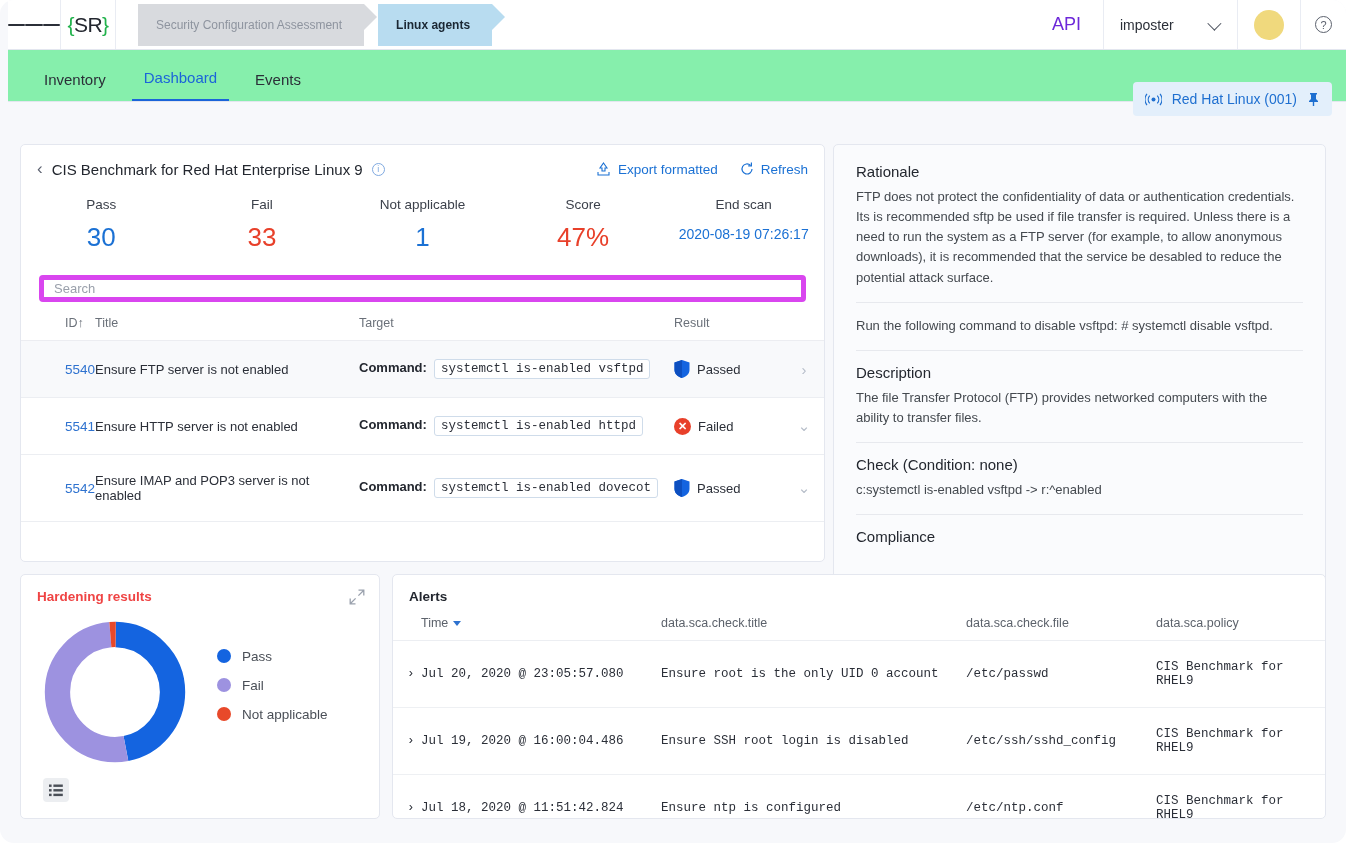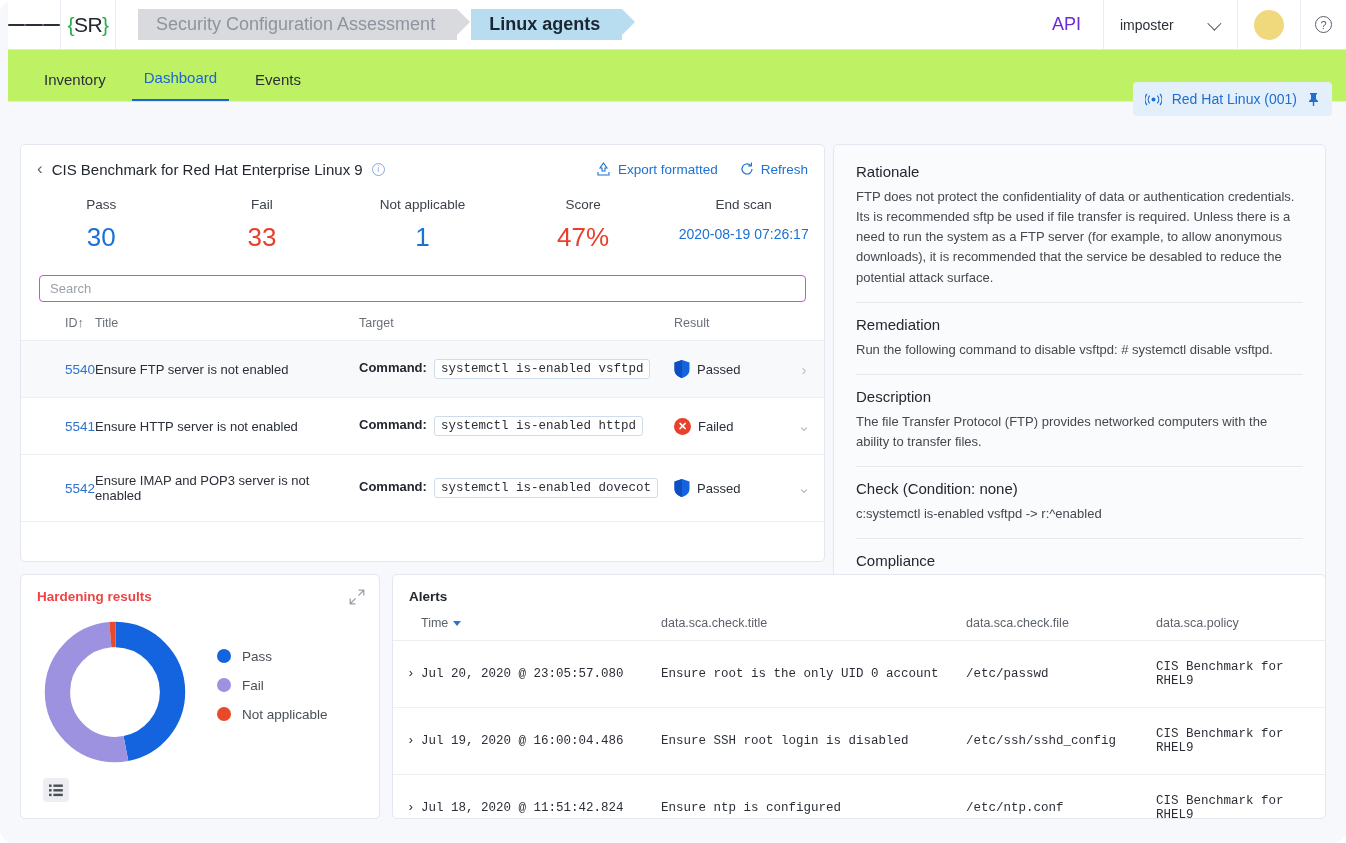--- a/index.html
+++ b/index.html
@@ -30,23 +30,23 @@
   .logo-cell {
     width: 56px; height: 49px; display:flex; align-items:center; justify-content:center;
     border-left: 1px solid #e9ecf3; border-right: 1px solid #e9ecf3;
     background:#fff;
   }
   .logo-text { font-size: 21px; letter-spacing: -0.5px; }
   .logo-text .br { color: #20b24b; }
   .logo-text .sr { color: #23272f; font-weight: 400; }
   .crumbs { display: flex; align-items: center; margin-left: 22px; gap: 0; }
   .crumb {
-    height: 31px; display: flex; align-items: center;
+    height: 42px; display: flex; align-items: center;
     padding: 0 22px 0 18px;
-    font-size: 18px; color: #8e949f;
+    font-size: 12px; color: #8e949f;
     background: #d8dade;
     position: relative; margin-right: 14px;
     cursor: pointer;
   }
   .crumb::after{
     content:""; position:absolute; right:-13px; top:0;
     border-top: 13px solid transparent; border-bottom: 13px solid transparent;
     border-left: 13px solid #d8dade;
   }
   .crumb.active { background: #b8dcf0; color: #1a2733; font-weight: bold; }
@@ -61,21 +61,21 @@
     font-size: 14px; color:#2b2f38; cursor:pointer; min-width:135px;
   }
   .chev { width:10px;height:10px;border-right:1.6px solid #4a505c;border-bottom:1.6px solid #4a505c;transform:rotate(45deg) translateY(-2px); }
   .avatar-cell{display:flex;align-items:center;padding:0 16px;border-right:1px solid #e9ecf3;}
   .avatar{width:30px;height:30px;border-radius:50%;background:#f0d97d;}
   .help-cell{display:flex;align-items:center;padding:0 14px;cursor:pointer;}
   .help-ic{width:17px;height:17px;border:1.4px solid #5b616d;border-radius:50%;font-size:11px;color:#5b616d;display:flex;align-items:center;justify-content:center;}
   
   .tabrow{
     position:absolute; left:8px; top:50px; right:0; height:52px;
-    background:#bef264; border-bottom:1px solid #e3e6ef;
+    background:#86efac; border-bottom:1px solid #e3e6ef;
     display:flex; align-items:flex-end; padding-left:24px;
   }
   .tab{ font-size:15px; color:#2b2f38; padding:0 12px 13px; margin-right:14px; cursor:pointer;}
   .tab.active{ color:#1b64d9; border-bottom:2.5px solid #1b64d9; }
   .agent-badge{
     position:absolute; right:14px; top:82px;
     display:flex; align-items:center; gap:10px;
     background:#e3effb; border-radius:4px; padding:9px 12px;
     font-size:14px; color:#1e6fd0; font-weight:normal;
   }
@@ -91,21 +91,21 @@
   .card-title{ font-size:15px; color:#23272f; }
   .info-ic{ width:13px;height:13px;border-radius:50%;border:1.3px solid #7fa9e0;margin-left:9px;
             display:inline-flex;align-items:center;justify-content:center;color:#7fa9e0;font-size:9px;}
   .head-actions{ margin-left:auto; display:flex; gap:22px; }
   .act{ display:flex; align-items:center; gap:7px; font-size:13.5px; color:#1b71d4; cursor:pointer; }
   .stats{ display:flex; padding: 12px 0 6px; }
   .stat{ flex:1; text-align:center; }
   .stat-l{ font-size:13.5px; color:#3c414b; }
   .stat-v{ font-size:26px; margin-top:10px; }
   .search{
-    margin:16px 18px 0; height:27px; border:1px solid #d946ef; border-radius:4px;
+    margin:16px 18px 0; height:27px; border:5px solid #d946ef; border-radius:4px;
     display:flex; align-items:center; padding:0 10px; font-size:13px; color:#9aa0ab; background:#fff;
   }
   table.checks{ width:100%; border-collapse:collapse; margin-top:14px; }
   table.checks th{
     text-align:left; font-size:12.5px; color:#6a7079; font-weight:normal;
     padding:0 0 10px 0; border-bottom:1px solid #ecedf1;
   }
   table.checks td{ padding:18px 0; border-bottom:1px solid #eceef2; vertical-align:middle; }
   .c-id{ width:62px; padding-left:44px !important; font-size:13.5px; color:#2e72cf; cursor:pointer; }
   .c-title{ font-size:13px; color:#2b2f38; padding-right:20px !important; }
@@ -323,21 +323,20 @@
     </table>
   </div>
 
   <div class="card right-card">
     <div class="detail">
       <div class="d-sec">
         <div class="d-h">Rationale</div>
         <div class="d-p">FTP does not protect the confidentiality of data or authentication credentials. Its is recommended sftp be used if file transfer is required. Unless there is a need to run the system as a FTP server (for example, to allow anonymous downloads), it is recommended that the service be desabled to reduce the potential attack surface.</div>
       </div>
       <div class="d-sec">
-        <div class="d-h">Remediation</div>
         <div class="d-p">Run the following command to disable vsftpd: # systemctl disable vsftpd.</div>
       </div>
       <div class="d-sec">
         <div class="d-h">Description</div>
         <div class="d-p">The file Transfer Protocol (FTP) provides networked computers with the ability to transfer files.</div>
       </div>
       <div class="d-sec">
         <div class="d-h">Check (Condition: none)</div>
         <div class="d-p">c:systemctl is-enabled vsftpd -&gt; r:^enabled</div>
       </div>

